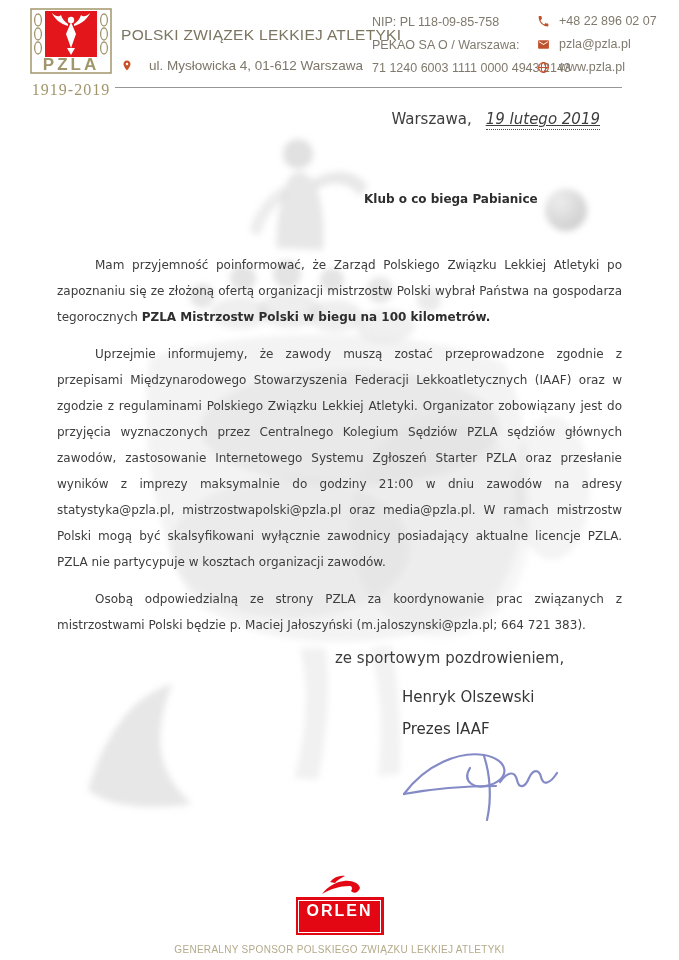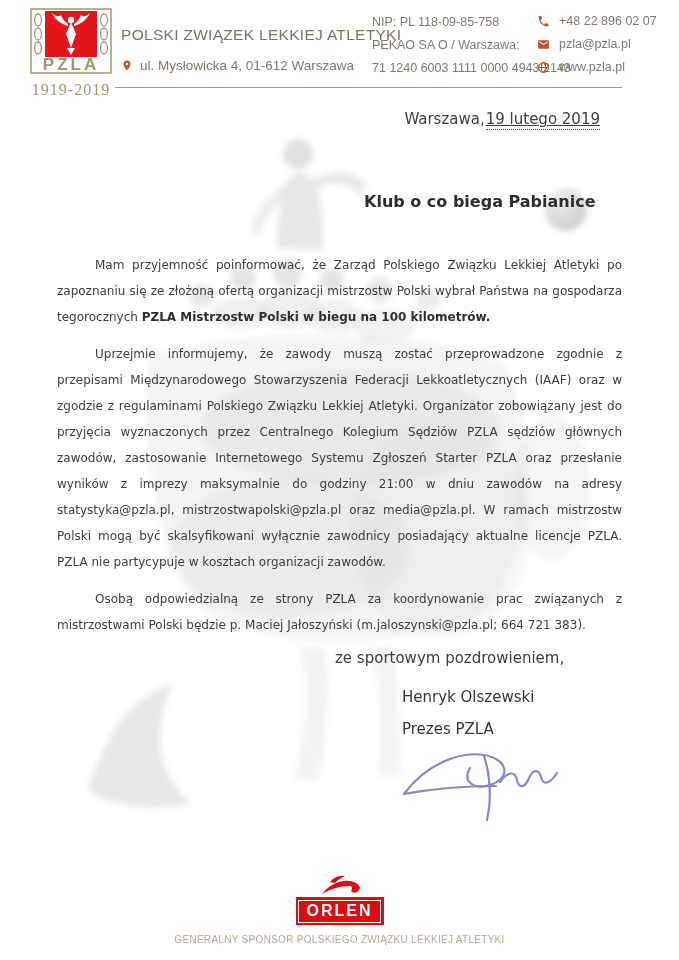--- a/index.html
+++ b/index.html
@@ -13,44 +13,44 @@
   }
   
   .watermark{position:absolute;left:80px;top:128px;}
   
   .logo-block{position:absolute;left:29px;top:8px;width:84px;text-align:center;}
   .logo-years{margin-top:3px;font-family:Liberation Serif, serif;
     font-size:16px;letter-spacing:1px;color:#a1966b;}
   .org-name{position:absolute;left:121px;top:26px;
     font-family:"Liberation Sans",sans-serif;font-size:15.5px;
     letter-spacing:.3px;color:#7b7561;text-align:right;}
-  .addr-row{position:absolute;left:121px;top:58px;display:flex;align-items:center;gap:7px;
+  .addr-row{position:absolute;left:121px;top:58px;display:flex;align-items:center;gap:16px;
     font-family:"Liberation Sans",sans-serif;font-size:13.5px;color:#7d7669;}
   .info-col1{position:absolute;left:372px;top:15px;display:flex;flex-direction:column;gap:9px;
     font-family:"Liberation Sans",sans-serif;font-size:12.5px;line-height:14px;color:#80796d;}
   .info-col2{position:absolute;left:537px;top:14px;display:flex;flex-direction:column;gap:8px;
     font-family:"Liberation Sans",sans-serif;font-size:12.5px;line-height:15px;color:#80796d;}
   .info-col2 .row{display:flex;align-items:center;gap:9px;}
   .hdr-divider{position:absolute;left:115px;top:87px;width:507px;border-top:1px solid #979797;}
   
   .dateline{position:absolute;top:110px;right:79px;font-size:15px;color:#3d3d3d;}
   .u-date{text-decoration:underline;text-decoration-thickness:1px;
-    border-bottom:1px dotted #4a4a4a;padding-bottom:1px;margin-left:1px;}
-  .addressee{position:absolute;left:364px;top:192px;font-size:16px;font-weight:bold;color:#2e2e2e;}
+    border-bottom:1px dotted #4a4a4a;padding-bottom:1px;margin-left:14px;font-style:italic;}
+  .addressee{position:absolute;left:364px;top:192px;font-size:12px;font-weight:bold;color:#2e2e2e;}
   .letter-body{position:absolute;left:57px;top:252px;width:565px;}
   .letter-body p{margin:0 0 11px 0;text-align:justify;text-indent:38px;
     font-size:12px;line-height:26px;color:#3d3d3d;}
   .letter-body p b{color:#2e2e2e;}
   .closing{margin:8px 0 0 278px;font-size:15px;}
   .signer{margin:14px 0 0 345px;width:215px;font-size:15px;line-height:32px;color:#353535;}
   .signature-svg{position:absolute;left:396px;top:744px;pointer-events:none;}
   
   .footer{position:absolute;left:0;top:874px;width:100%;text-align:center;}
   .orlen-eagle{display:block;margin:0 auto 1px auto;}
-  .orlen-box{display:inline-block;position:relative;background:#e30613;padding:4px 11px 5px 11px;text-align:right;}
+  .orlen-box{display:inline-block;position:relative;background:#e30613;padding:4px 11px 15px 11px;text-align:right;}
   .orlen-box::after{content:"";position:absolute;inset:2.5px;border:1.5px solid #ffffff;}
   .orlen-box span{position:relative;color:#ffffff;font-family:"Liberation Sans",sans-serif;
     font-weight:bold;font-size:16px;letter-spacing:2px;}
   .sponsor-caption{margin-top:9px;font-family:"Liberation Sans",sans-serif;
     font-size:10px;letter-spacing:.3px;color:#b4aa8a;}
 </style>
 </head>
 <body>
 
 <div class="page">
@@ -169,21 +169,21 @@
 
   <main class="letter-body">
     <p><span>Mam przyjemność poinformować, że Zarząd Polskiego Związku Lekkiej Atletyki po zapoznaniu się ze złożoną ofertą organizacji mistrzostw Polski wybrał Państwa na gospodarza tegorocznych </span><b>PZLA Mistrzostw Polski w biegu na 100 kilometrów.</b></p>
     <p>Uprzejmie informujemy, że zawody muszą zostać przeprowadzone zgodnie z przepisami Międzynarodowego Stowarzyszenia Federacji Lekkoatletycznych (IAAF) oraz w zgodzie z regulaminami Polskiego Związku Lekkiej Atletyki. Organizator zobowiązany jest do przyjęcia wyznaczonych przez Centralnego Kolegium Sędziów PZLA sędziów głównych zawodów, zastosowanie Internetowego Systemu Zgłoszeń Starter PZLA oraz przesłanie wyników z imprezy maksymalnie do godziny 21:00 w dniu zawodów na adresy statystyka@pzla.pl, mistrzostwapolski@pzla.pl oraz media@pzla.pl. W ramach mistrzostw Polski mogą być skalsyfikowani wyłącznie zawodnicy posiadający aktualne licencje PZLA. PZLA nie partycypuje w kosztach organizacji zawodów.</p>
     <p>Osobą odpowiedzialną ze strony PZLA za koordynowanie prac związanych z mistrzostwami Polski będzie p. Maciej Jałoszyński (m.jaloszynski@pzla.pl; 664 721 383).</p>
 
     <div class="closing">ze sportowym pozdrowieniem,</div>
 
     <div class="signer">
       <div>Henryk Olszewski</div>
-      <div>Prezes PZLA</div>
+      <div>Prezes IAAF</div>
     </div>
   </main>
 
   <svg class="signature-svg" width="195" height="85" viewBox="0 0 195 85" aria-hidden="true">
     <g fill="none" stroke="#6f76bd" stroke-width="2.2" stroke-linecap="round" opacity=".85">
       <path d="M8 50 C30 20 64 7 88 11 C112 15 116 34 94 41 C77 46 66 37 74 24"></path>
       <path d="M88 12 C94 30 96 54 91 76"></path>
       <path d="M104 38 C112 27 119 27 121 36 C123 45 129 44 133 34 C137 25 143 25 145 33 C147 42 154 40 161 29"></path>
       <path d="M8 50 C40 44 70 42 100 42"></path>
     </g>

